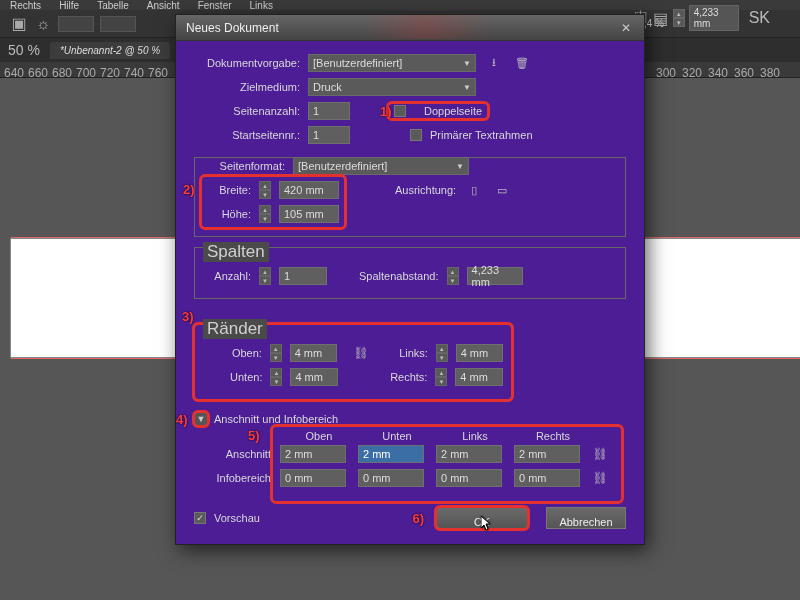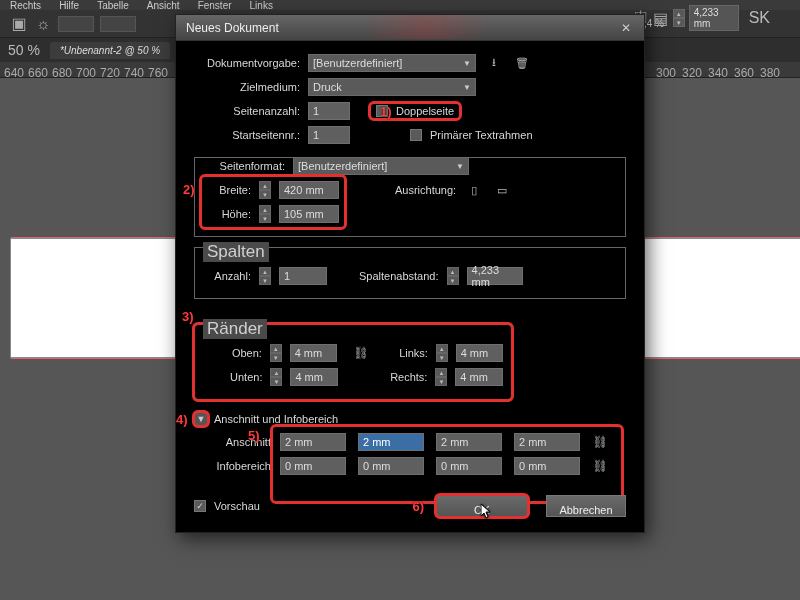--- a/index.html
+++ b/index.html
@@ -17,21 +17,21 @@
   .tick { position: absolute; top: 4px; color: #aaa; font-size: 12px; }
   .canvas { position: absolute; top: 78px; left: 0; right: 0; bottom: 0; background: #565656; }
   .page { position: absolute; left: 10px; right: -10px; top: 160px; height: 120px; background: #fff; border: 1px solid #888; }
   .page::before, .page::after { content: ""; position: absolute; left: 0; right: 0; height: 1px; background: #d66; }
   .page::before { top: -2px; } .page::after { bottom: -2px; }
   .topnum { position: absolute; right: 30px; top: 5px; display: flex; align-items: center; gap: 4px; }
   .topnum .box { background: #555; border: 1px solid #666; color: #ddd; font-size: 10px; padding: 1px 4px; width: 50px; }
   .topnum .ico { width: 16px; height: 16px; display: inline-flex; align-items: center; justify-content: center; color: #aaa; }
   .sk { color: #bbb; font-size: 16px; }
 
-  .dialog { position: absolute; left: 175px; top: 14px; width: 470px; background: #000000; border: 1px solid #222; box-shadow: 4px 6px 18px rgba(0,0,0,0.6); }
+  .dialog { position: absolute; left: 175px; top: 14px; width: 470px; background: #4c1d95; border: 1px solid #222; box-shadow: 4px 6px 18px rgba(0,0,0,0.6); }
   .titlebar { height: 26px; background: linear-gradient(#666,#444); display: flex; align-items: center; padding: 0 10px; color: #eee; font-size: 12px; border-bottom: 1px solid #333; position: relative; }
   .titlebar .glare { position:absolute; left:160px; top:0; width:180px; height:24px; background: radial-gradient(circle, rgba(200,50,50,0.25), transparent 70%); }
   .close { margin-left: auto; width: 16px; height: 16px; display:flex; align-items:center; justify-content:center; color:#ccc; }
   .body { padding: 10px 18px 14px 18px; color: #d8d8d8; font-size: 11px; }
   .row { display: flex; align-items: center; height: 24px; gap: 8px; }
   .lbl { text-align: right; width: 106px; }
   .lbl2 { text-align: right; }
   .sel { background: #5a5a5a; border: 1px solid #6a6a6a; color: #ddd; height: 18px; display: flex; align-items: center; justify-content: space-between; padding: 0 4px; }
   .sel .tri { font-size: 8px; color: #ccc; }
   .input { background: #5f5f5f; border: 1px solid #6f6f6f; color: #ddd; height: 18px; padding: 0 4px; display: flex; align-items: center; }
@@ -130,21 +130,21 @@
       <div class="sel" style="width:168px">
         <span>Druck</span>
           <span class="tri">▼</span>
       </div>
     </div>
 
     <div class="row" style="position:relative">
       <span class="lbl">Seitenanzahl:</span>
       <div class="input" style="width:42px">1</div>
       <span class="marker" style="left:186px">1)</span>
-      <div class="hl" style="display:flex;align-items:center;gap:8px;padding:2px 6px;margin-left:12px">
+      <div class="hl" style="display:flex;align-items:center;gap:18px;padding:2px 6px;margin-left:30px">
         <span class="chk"></span>
         <span>Doppelseite</span>
       </div>
     </div>
 
     <div class="row">
       <span class="lbl">Startseitennr.:</span>
       <div class="input" style="width:42px">1</div>
       <span style="width:44px"></span>
       <span class="chk"></span>
@@ -248,20 +248,26 @@
     
     <div style="display:flex;align-items:center;gap:6px;margin-top:12px;position:relative">
       <span class="marker" style="left:-18px">4)</span>
       <span class="disclose hl">▼</span>
       <span>Anschnitt und Infobereich</span>
     </div>
 
     <div style="position:relative;margin-top:4px">
       <span class="marker" style="left:54px;top:-2px">5)</span>
       <div class="hl" style="position:absolute;left:78px;top:-4px;width:350px;height:76px;pointer-events:none"></div>
+      <div class="gridhdr" style="margin-left:86px">
+        <div>Oben</div>
+        <div>Unten</div>
+        <div>Links</div>
+        <div>Rechts</div>
+      </div>
       <div class="gridrow">
         <span class="lblg">Anschnitt:</span>
         <div class="input cellin">2 mm</div>
         <div class="input cellin sel-blue">2 mm</div>
         <div class="input cellin">2 mm</div>
         <div class="input cellin">2 mm</div>
         <span class="linkico">⛓</span>
       </div>
       <div class="gridrow">
         <span class="lblg">Infobereich:</span>

